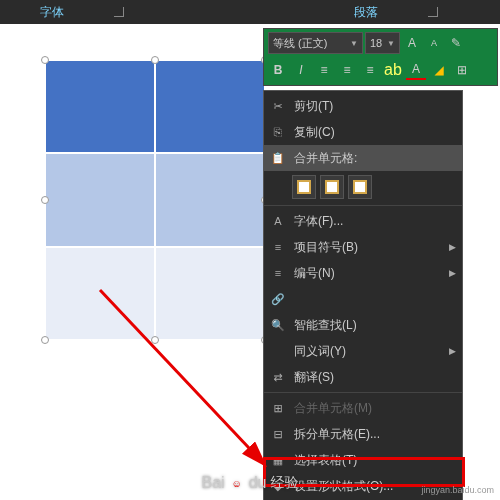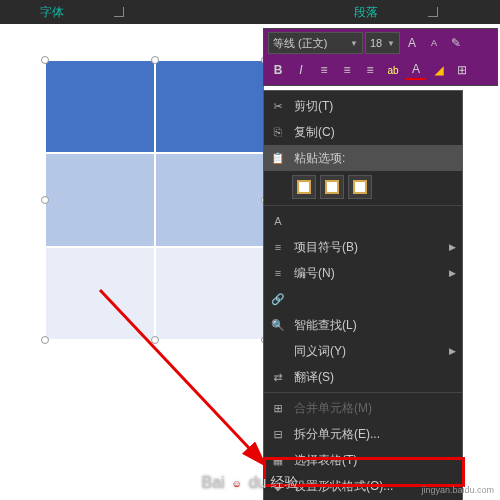--- a/index.html
+++ b/index.html
@@ -1,34 +1,34 @@
 <!DOCTYPE html>
 <html><head>
 <meta charset="utf-8">
 <style>
 *{margin:0;padding:0;box-sizing:border-box;font-family:"Microsoft YaHei",sans-serif}
 body{background:#fff;width:500px;height:500px;overflow:hidden;position:relative}
-.ribbon-top{position:absolute;top:0;left:0;right:0;height:24px;background:#2b2b2b;display:flex;align-items:center;color:#14b8a6;font-size:12px}
+.ribbon-top{position:absolute;top:0;left:0;right:0;height:24px;background:#2b2b2b;display:flex;align-items:center;color:#7dd3fc;font-size:12px}
 .rib-label{margin-left:40px}
 .rib-label.l2{margin-left:230px}
 .expand-icon{width:10px;height:10px;border-right:1px solid #888;border-bottom:1px solid #888;display:inline-block}
 .canvas{position:absolute;top:40px;left:30px;width:250px;height:320px}
 .table-box{position:absolute;top:20px;left:15px;width:220px;height:280px}
 .cell{position:absolute;width:50%;height:33.33%;border:1px solid #fff}
 .c1{top:0;left:0;background:#4472c4}
 .c2{top:0;right:0;background:#4472c4}
 .c3{top:33.33%;left:0;background:#b4c7e7}
 .c4{top:33.33%;right:0;background:#b4c7e7}
 .c5{top:66.66%;left:0;background:#e8edf7}
 .c6{top:66.66%;right:0;background:#e8edf7}
 .handle{position:absolute;width:8px;height:8px;background:#fff;border:1px solid #999;border-radius:50%;z-index:5}
 .h-tl{top:-4px;left:-4px}.h-t{top:-4px;left:50%;margin-left:-4px}.h-tr{top:-4px;right:-4px}
 .h-l{top:50%;left:-4px;margin-top:-4px}.h-r{top:50%;right:-4px;margin-top:-4px}
 .h-bl{bottom:-4px;left:-4px}.h-b{bottom:-4px;left:50%;margin-left:-4px}.h-br{bottom:-4px;right:-4px}
-.mini-toolbar{position:absolute;top:28px;left:263px;width:235px;height:58px;background:#701a75;border:1px solid #444;z-index:20}
+.mini-toolbar{position:absolute;top:28px;left:263px;width:235px;height:58px;background:#15803d;border:1px solid #444;z-index:20}
 .mt-row1{height:28px;display:flex;align-items:center;padding:2px 4px;gap:2px}
 .font-sel{background:#3a3a3a;border:1px solid #555;color:#ccc;font-size:11px;height:22px;width:95px;padding:0 4px;display:flex;align-items:center;justify-content:space-between}
 .size-sel{background:#3a3a3a;border:1px solid #555;color:#ccc;font-size:11px;height:22px;width:35px;padding:0 4px;display:flex;align-items:center;justify-content:space-between}
 .chev{font-size:8px;color:#aaa}
 .mt-btn{width:20px;height:20px;display:flex;align-items:center;justify-content:center;color:#ccc;font-size:12px}
 .mt-row2{height:26px;display:flex;align-items:center;padding:2px 4px;gap:3px}
 .context-menu{position:absolute;top:90px;left:263px;width:200px;background:#2b2b2b;border:1px solid #555;z-index:20;padding:2px 0}
 .menu-item{height:26px;display:flex;align-items:center;padding:0 6px;color:#ccc;font-size:12px;gap:8px}
 .menu-item.hover{background:#505050}
 .menu-item.disabled{color:#666}
@@ -89,54 +89,55 @@
     <div class="mt-btn">A</div>
     <div class="mt-btn" style="font-size:9px">A</div>
     <div class="mt-btn">✎</div>
   </div>
   <div class="mt-row2">
     <div class="mt-btn" style="font-weight:bold">B</div>
     <div class="mt-btn" style="font-style:italic">I</div>
     <div class="mt-btn">≡</div>
     <div class="mt-btn">≡</div>
     <div class="mt-btn">≡</div>
-    <div class="mt-btn" style="color:#ff6;font-size:10px">ab</div>
+    <div class="mt-btn" style="color:#ff6;font-size:16px">ab</div>
     <div class="mt-btn" style="border-bottom:2px solid #e60000">A</div>
     <div class="mt-btn" style="color:#ffc000">◢</div>
     <div class="mt-btn">⊞</div>
   </div>
 </div>
 
 <div class="context-menu">
   <div class="menu-item">
       <span class="menu-icon">✂</span>
       <span class="menu-text">剪切(T)</span>
     </div>
   <div class="menu-item">
       <span class="menu-icon">⎘</span>
       <span class="menu-text">复制(C)</span>
     </div>
   <div class="menu-item hover">
       <span class="menu-icon">📋</span>
-      <span class="menu-text">粘贴选项:</span>
+      <span class="menu-text">合并单元格:</span>
     </div>
   <div class="paste-opts">
     <div class="paste-opt">
         <div class="paste-icon"></div>
       </div>
     <div class="paste-opt">
         <div class="paste-icon"></div>
       </div>
     <div class="paste-opt">
         <div class="paste-icon"></div>
       </div>
   </div>
   <div class="menu-sep"></div>
   <div class="menu-item">
       <span class="menu-icon">A</span>
+      <span class="menu-text">字体(F)...</span>
     </div>
   <div class="menu-item">
       <span class="menu-icon">≡</span>
       <span class="menu-text">项目符号(B)</span>
       <span class="menu-arrow">▶</span>
     </div>
   <div class="menu-item">
       <span class="menu-icon">≡</span>
       <span class="menu-text">编号(N)</span>
       <span class="menu-arrow">▶</span>

